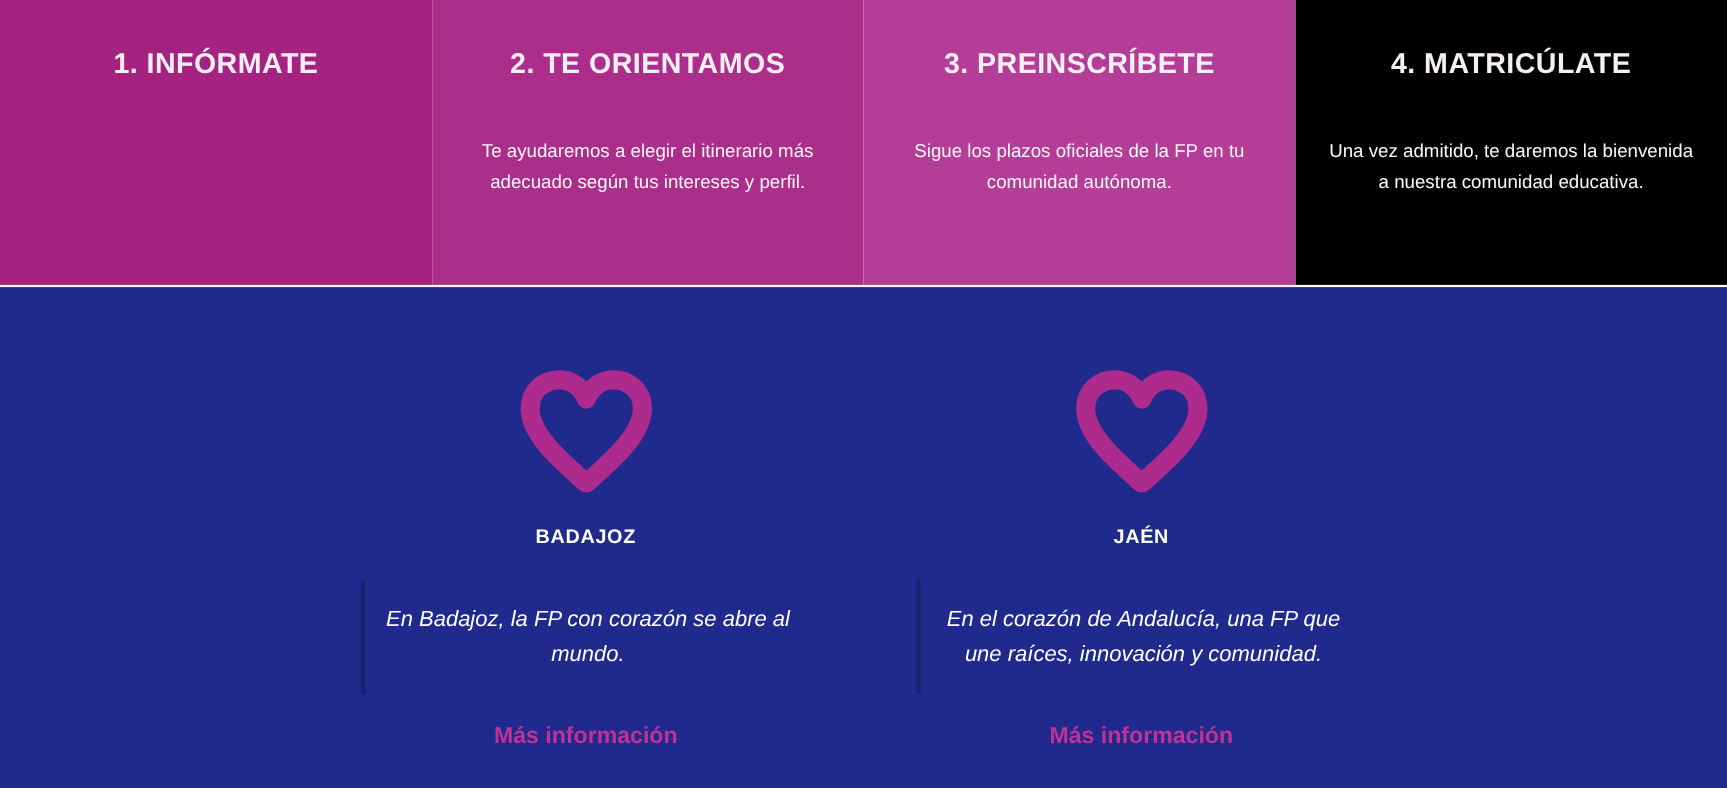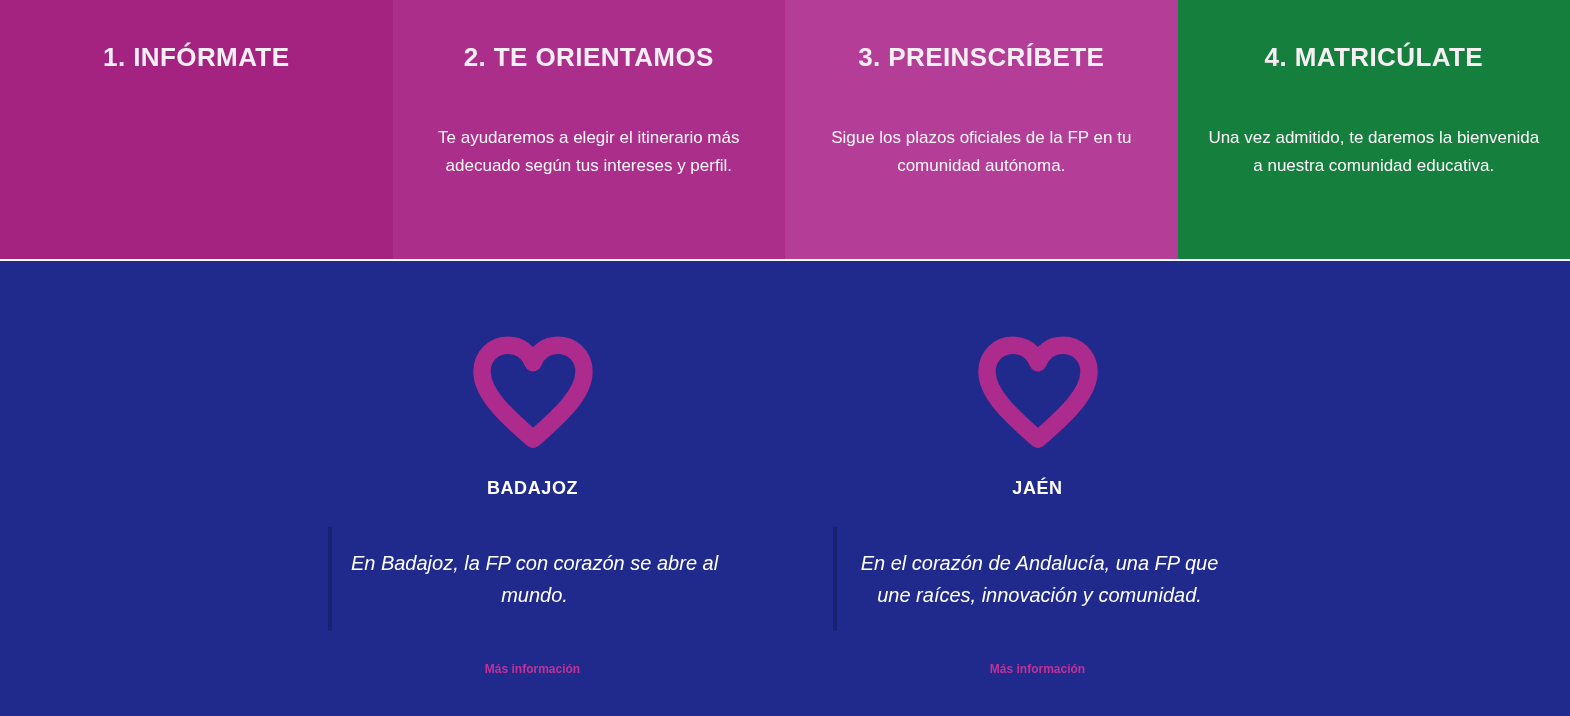--- a/index.html
+++ b/index.html
@@ -87,21 +87,21 @@
     border-left: 4px solid rgba(0, 0, 0, 0.18);
     padding: 20px 12px;
     font-style: italic;
     font-size: 20px;
     line-height: 32px;
     color: #ffffff;
   }
   .more-link {
     display: inline-block;
     margin-top: 28px;
-    font-size: 12px;
+    font-size: 21px;
     line-height: 20px;
     font-weight: 600;
     text-decoration: none;
     cursor: pointer;
   }
 </style>
 </head>
 <body>
 
 <div class="page">
@@ -115,21 +115,21 @@
     <div class="step" style="background-color: rgb(172, 46, 139);">
       <h3 class="step-title">2. TE ORIENTAMOS</h3>
       <p class="step-desc">Te ayudaremos a elegir el itinerario más adecuado según tus intereses y perfil.</p>
     </div>
 
     <div class="step" style="background-color: rgb(180, 62, 151);">
       <h3 class="step-title">3. PREINSCRÍBETE</h3>
       <p class="step-desc">Sigue los plazos oficiales de la FP en tu comunidad autónoma.</p>
     </div>
 
-    <div class="step" style="background-color: #15803d;">
+    <div class="step" style="background-color: #000000;">
       <h3 class="step-title">4. MATRICÚLATE</h3>
       <p class="step-desc">Una vez admitido, te daremos la bienvenida a nuestra comunidad educativa.</p>
     </div>
 
   </section>
 
   <div class="divider" style="background-color: rgb(255, 255, 255);"></div>
 
   <section class="campuses" style="background-color: rgb(31, 42, 140);">
     <div class="campus-container">

